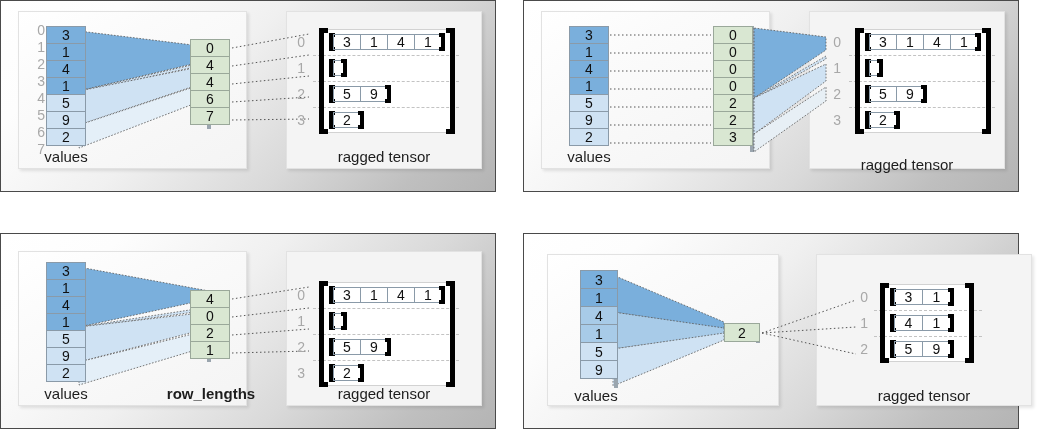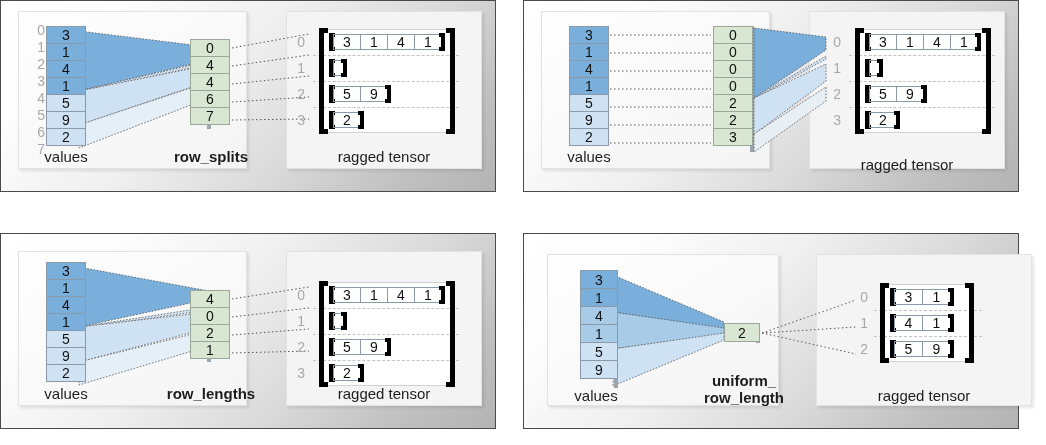--- a/index.html
+++ b/index.html
@@ -188,21 +188,20 @@
 
       <div class="rowidx" style="left:-16px;top:83px;">3</div>
       <div class="rrow" style="left:20px;top:82px;">
         <div class="brk" style="left:0;top:0;width:6px;height:18px;border-left:4px solid #000;border-top:4px solid #000;border-bottom:4px solid #000;box-sizing:border-box;"></div>
         <div class="rcell blue-l" style="left:4px;top:1px;width:28px;height:16px;">2</div>
         <div class="brk" style="left:29px;top:0;width:6px;height:18px;border-right:4px solid #000;border-top:4px solid #000;border-bottom:4px solid #000;box-sizing:border-box;"></div>
       </div>
     </div>
 
     <div class="caption" style="left:25px;top:147px;width:80px;">values</div>
-    <div class="caption bold" style="left:145px;top:147px;width:130px;">row_splits</div>
     <div class="caption" style="left:295px;top:147px;width:176px;">ragged tensor</div>
   </div>
 
   <div class="panel p2">
     <div class="card left" style="left:17px;top:10px;width:229px;height:158px;"></div>
     <div class="card right" style="left:285px;top:10px;width:196px;height:158px;"></div>
 
     <div class="colshadow" style="left:80px;top:25px;width:4px;height:120px;"></div>
     <div class="colwrap" style="left:45px;top:25px;width:40px;">
       <div class="cell blue-d" style="height:18px;">3</div>
@@ -436,18 +435,16 @@
       <div class="rowidx" style="left:-16px;top:57px;">2</div>
       <div class="rrow" style="left:18px;top:56px;">
         <div class="brk" style="left:0;top:0;width:6px;height:18px;border-left:4px solid #000;border-top:4px solid #000;border-bottom:4px solid #000;box-sizing:border-box;"></div>
         <div class="rcell blue-l" style="left:4px;top:1px;width:29px;height:16px;">5</div>
         <div class="rcell blue-l" style="left:32px;top:1px;width:29px;height:16px;">9</div>
         <div class="brk" style="left:58px;top:0;width:6px;height:18px;border-right:4px solid #000;border-top:4px solid #000;border-bottom:4px solid #000;box-sizing:border-box;"></div>
       </div>
     </div>
 
     <div class="caption" style="left:32px;top:153px;width:80px;">values</div>
-    <div class="caption bold" style="left:155px;top:138px;width:130px;">uniform_
-row_length</div>
     <div class="caption" style="left:305px;top:153px;width:190px;">ragged tensor</div>
   </div>
 
 </div>
 
 </body></html>

